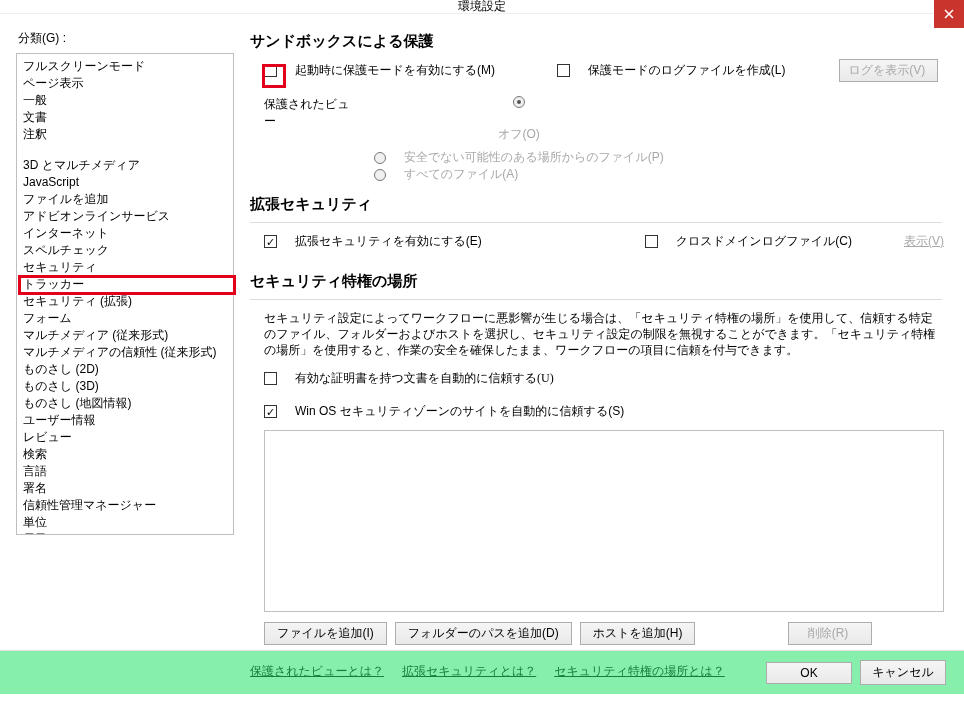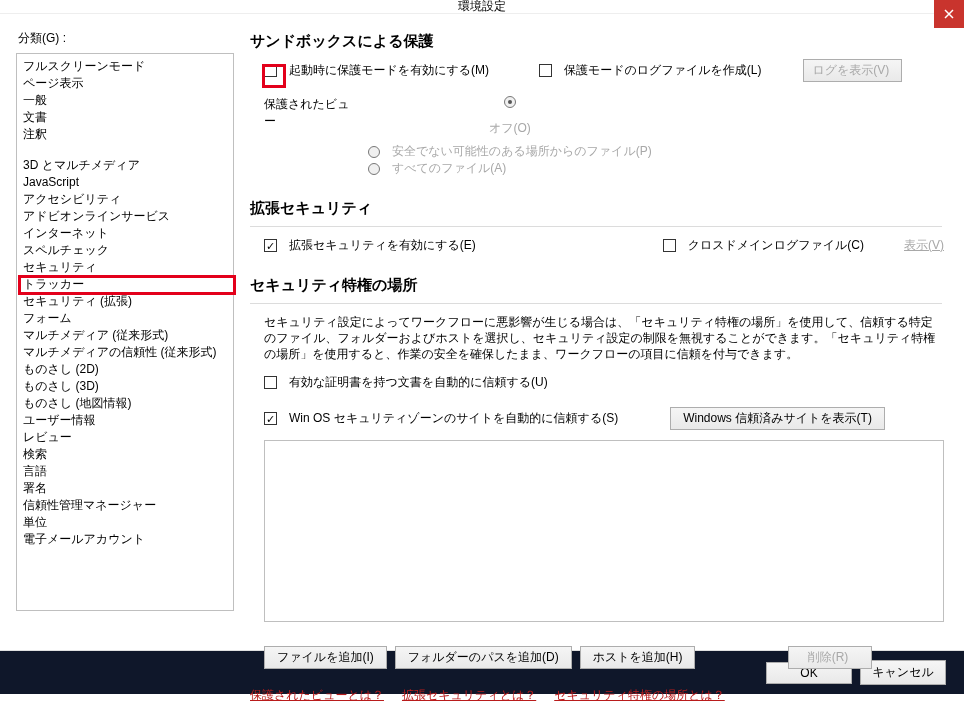--- a/index.html
+++ b/index.html
@@ -33,21 +33,21 @@
   .body-area {
     display: flex;
     height: 636px;
     padding: 16px 10px 0 16px;
   }
   .left-col { width: 226px; }
   .cat-label { margin-bottom: 6px; padding-left:2px; }
   .cat-list {
     border: 1px solid #bfbfbf;
     width: 218px;
-    height: 558px;
+    height: 482px;
     padding: 4px 0 0 0;
     overflow: hidden;
     background: #fff;
   }
   .cat-list .item {
     padding: 1px 6px;
     white-space: nowrap;
     line-height: 15px;
   }
   .cat-list .sep { height: 14px; }
@@ -59,21 +59,21 @@
   .right-col {
     flex: 1;
     padding: 0 10px 0 14px;
     position: relative;
   }
   .section-title {
     margin: 2px 0 8px 0;
     font-size: 15px;
     font-weight: bold;
   }
-  .row { display: flex; align-items: center; gap: 12px; }
+  .row { display: flex; align-items: center; gap: 18px; }
   .chk {
     width: 13px; height: 13px;
     border: 1px solid #333;
     display: inline-flex; align-items: center; justify-content: center;
     background: #fff;
     flex: none;
   }
   .chk.checked::after {
     content: "✓";
     font-size: 11px;
@@ -104,30 +104,30 @@
     margin: 3px 0 10px 0;
     margin-left: 0;
   }
   .listbox {
     border: 1px solid #bfbfbf;
     width: 680px;
     height: 182px;
     background: #fff;
     margin-top: 10px;
   }
-  .link { color: #b91c1c; text-decoration: underline; }
+  .link { color: #15803d; text-decoration: underline; }
   .footer {
     height: 44px;
     display: flex;
     justify-content: flex-end;
     align-items: center;
     gap: 8px;
     padding-right: 18px;
     border-top: 1px solid #e0e0e0;
-    background: #0f172a;
+    background: #86efac;
   }
   .footer .btn { width: 86px; padding: 3px 0; }
   .lbl { display:inline-block; }
 </style>
 </head>
 <body>
 
 <div class="titlebar">
   <span class="title-text">環境設定</span>
   <div class="close-btn">
@@ -142,21 +142,21 @@
     <div class="cat-label">分類(G) :</div>
     <div class="cat-list" id="cat-list">
         <div class="item">フルスクリーンモード</div>
         <div class="item">ページ表示</div>
         <div class="item">一般</div>
         <div class="item">文書</div>
         <div class="item">注釈</div>
         <div class="sep"></div>
         <div class="item">3D とマルチメディア</div>
         <div class="item">JavaScript</div>
-        <div class="item">アクセシビリティ</div>
+        <div class="item">ファイルを追加</div>
         <div class="item">アドビオンラインサービス</div>
         <div class="item">インターネット</div>
         <div class="item">スペルチェック</div>
         <div class="item">セキュリティ</div>
         <div class="item">トラッカー</div>
         <div class="item">セキュリティ (拡張)</div>
         <div class="item">フォーム</div>
         <div class="item">マルチメディア (従来形式)</div>
         <div class="item">マルチメディアの信頼性 (従来形式)</div>
         <div class="item">ものさし (2D)</div>
@@ -197,50 +197,49 @@
           <span class="radio"></span>
           <span class="lbl disabled-text">安全でない可能性のある場所からのファイル(P)</span>
         </div>
         <div class="row">
           <span class="radio"></span>
           <span class="lbl disabled-text">すべてのファイル(A)</span>
         </div>
       </div>
     </div>
 
-    <div class="section-title" style="margin-top:22px;">拡張セキュリティ</div>
+    <div class="section-title" style="margin-top:12px;">拡張セキュリティ</div>
     <div class="group-line" style="width:692px;"></div>
     <div class="row" style="margin-left:14px;">
       <span class="chk checked"></span>
       <span class="lbl">拡張セキュリティを有効にする(E)</span>
       <span style="flex:1;"></span>
       <span class="chk"></span>
       <span class="lbl">クロスドメインログファイル(C)</span>
       <span style="width:16px;"></span>
       <span class="lbl disabled-text" style="text-decoration:underline;">表示(V)</span>
     </div>
 
     <div class="section-title" style="margin-top:22px;">セキュリティ特権の場所</div>
     <div class="group-line" style="width:692px;"></div>
     <div style="margin-left:14px; width:680px; line-height:16px;">セキュリティ設定によってワークフローに悪影響が生じる場合は、「セキュリティ特権の場所」を使用して、信頼する特定のファイル、フォルダーおよびホストを選択し、セキュリティ設定の制限を無視することができます。「セキュリティ特権の場所」を使用すると、作業の安全を確保したまま、ワークフローの項目に信頼を付与できます。</div>
 
-    <div class="row" style="margin:12px 0 16px 14px;">
+    <div class="row" style="margin:12px 0 16px 14px;font-family:Liberation Serif, serif;">
       <span class="chk"></span>
       <span class="lbl">有効な証明書を持つ文書を自動的に信頼する(U)</span>
     </div>
     <div class="row" style="margin:12px 0 0 14px;">
       <span class="chk checked"></span>
       <span class="lbl">Win OS セキュリティゾーンのサイトを自動的に信頼する(S)</span>
       <span style="width:28px;"></span>
-      <button class="btn">Windows 信頼済みサイトを表示(T)</button>
     </div>
 
     <div class="listbox" style="margin-left:14px;"></div>
 
-    <div class="row" style="margin:24px 0 0 14px; gap:8px; width:608px;">
+    <div class="row" style="margin:10px 0 0 14px; gap:8px; width:608px;">
       <button class="btn">ファイルを追加(I)</button>
       <button class="btn">フォルダーのパスを追加(D)</button>
       <button class="btn">ホストを追加(H)</button>
       <span style="flex:1;"></span>
       <button class="btn dis" style="width:84px;">削除(R)</button>
     </div>
 
     <div class="row" style="margin:18px 0 0 0; gap:18px;">
       <a href="#" class="link">保護されたビューとは？</a>
       <a href="#" class="link">拡張セキュリティとは？</a>

